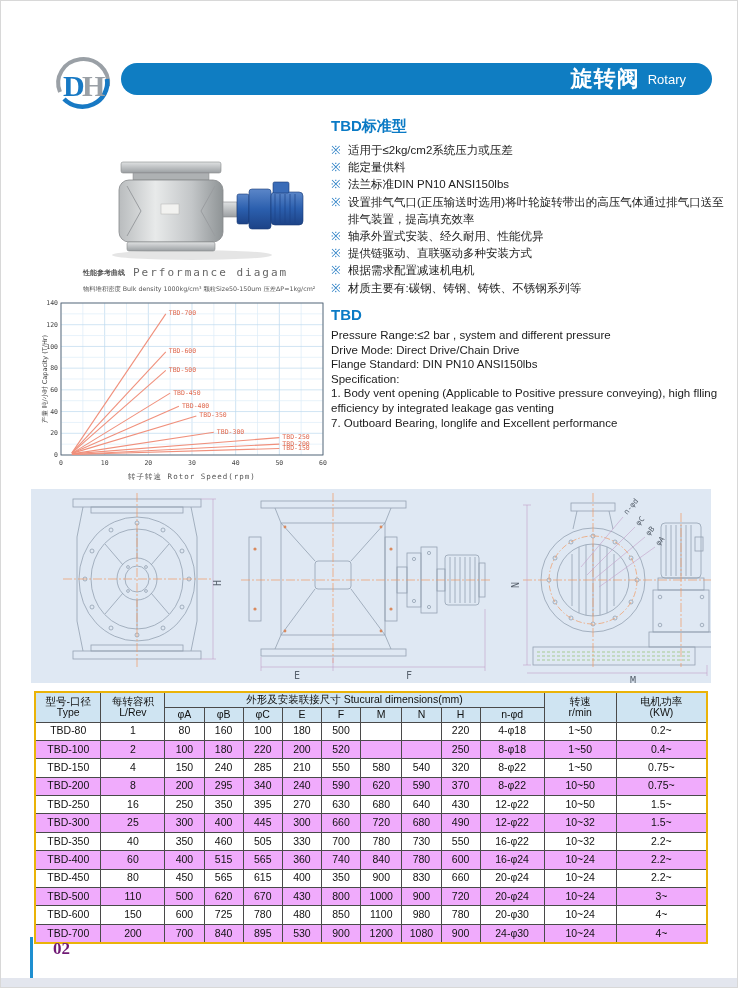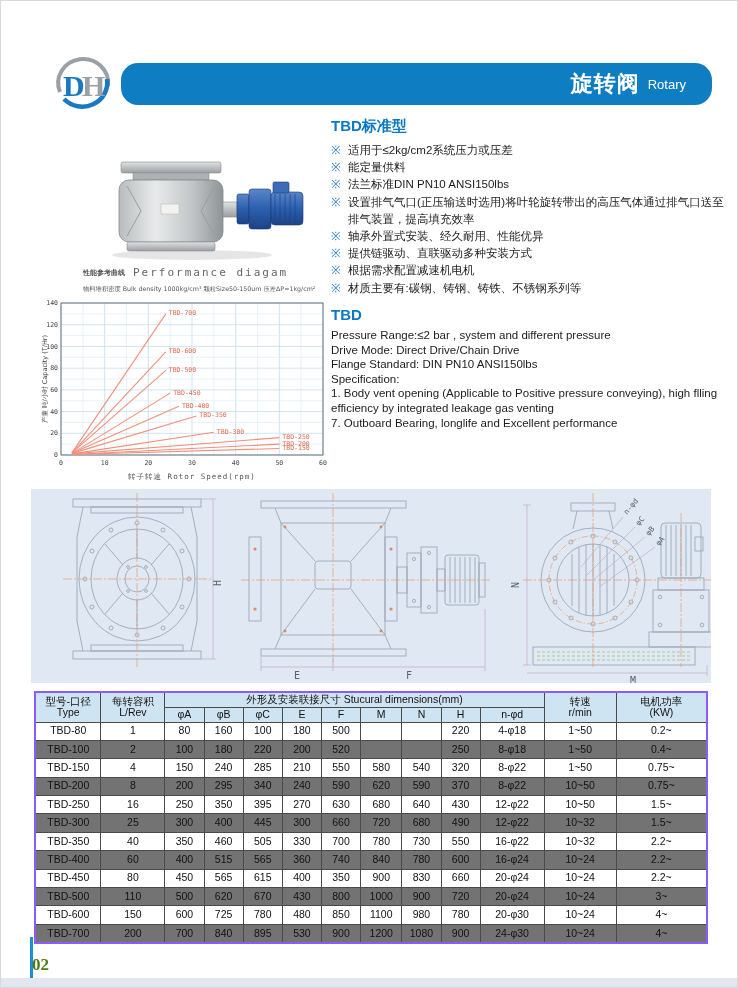--- a/index.html
+++ b/index.html
@@ -1,50 +1,50 @@
 <!DOCTYPE html>
 <html><head>
 <meta charset="utf-8">
 <style>
   html,body{margin:0;padding:0;background:#f2f2f2;}
   .page{position:relative;width:738px;height:988px;background:#ffffff;margin:0 auto;
         font-family:"Liberation Sans",sans-serif;overflow:hidden;border:1px solid #d8d8d8;box-sizing:border-box;}
   .abs{position:absolute;}
 
   
-  .banner{left:120px;top:62px;width:591px;height:42px;background:#0f7dc2;border-radius:17px;
+  .banner{left:120px;top:62px;width:591px;height:32px;background:#0f7dc2;border-radius:17px;
           display:flex;align-items:center;justify-content:flex-end;padding-right:26px;box-sizing:border-box;color:#fff;}
   .banner .zh{font-size:22px;font-weight:bold;letter-spacing:1px;}
   .banner .en{font-size:13px;margin-left:8px;}
 
   
   .sec-heading{left:330px;top:116px;color:#0a7ac5;font-size:15px;font-weight:bold;}
   .bullets{left:330px;top:141px;width:396px;font-size:11.5px;color:#1c1c1c;}
   .bullet{display:flex;line-height:17.2px;}
   .bullet .mk{color:#2a7fc5;width:17px;flex:0 0 17px;}
   .bullet .tx{flex:1;}
 
   .tbd-heading{left:330px;top:305px;color:#0a7ac5;font-size:15px;font-weight:bold;}
   .tbd-lines{left:330px;top:327px;width:398px;font-size:11.5px;line-height:14.6px;color:#1c1c1c;}
 
   
   .chart-box{left:36px;top:260px;width:302px;height:228px;}
   .panel{left:30px;top:488px;width:680px;height:194px;background:#dfe8f3;}
 
   
   .tablewrap{left:33px;top:690px;}
-  table.spec{border-collapse:collapse;table-layout:fixed;width:674px;font-size:10.5px;color:#111;border:2px solid #8b5cf6;}
+  table.spec{border-collapse:collapse;table-layout:fixed;width:674px;font-size:10.5px;color:#111;border:2px solid #eab308;}
   table.spec th,table.spec td{border:1px solid #4a4a4a;text-align:center;vertical-align:middle;padding:1px 0;line-height:1.12;}
   table.spec thead th{background:#cfe4f2;font-weight:normal;}
   table.spec tbody td{height:15.4px;}
-  table.spec tbody tr.alt{background:#737373;}
+  table.spec tbody tr.alt{background:#f0abfc;}
 
   
   .pgline{left:29px;top:936px;width:3px;height:50px;background:#1e8fd0;}
-  .pgnum{left:31px;top:938px;font-family:"Liberation Serif",serif;font-size:17px;font-weight:bold;color:#4d7c0f;margin-top:16px;}
+  .pgnum{left:52px;top:938px;font-family:"Liberation Serif",serif;font-size:17px;font-weight:bold;color:#701a75;}
   .bottomstrip{left:0;top:977px;width:738px;height:11px;background:#e3e6ee;}
 </style>
 </head>
 <body>
 
 <div class="page">
 
   <div class="abs" style="left:52px;top:54px;width:60px;height:56px;">
     <svg width="60" height="56" viewBox="0 0 60 56">
       <path d="M7 37 A 25 24 0 1 1 55 31" fill="none" stroke="#9aa0a6" stroke-width="4"></path>

